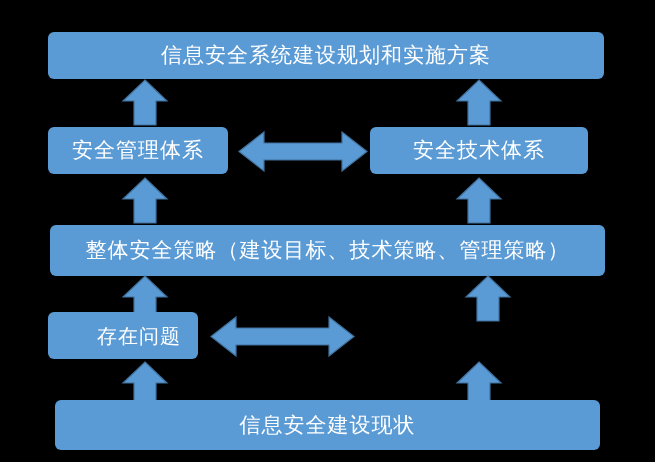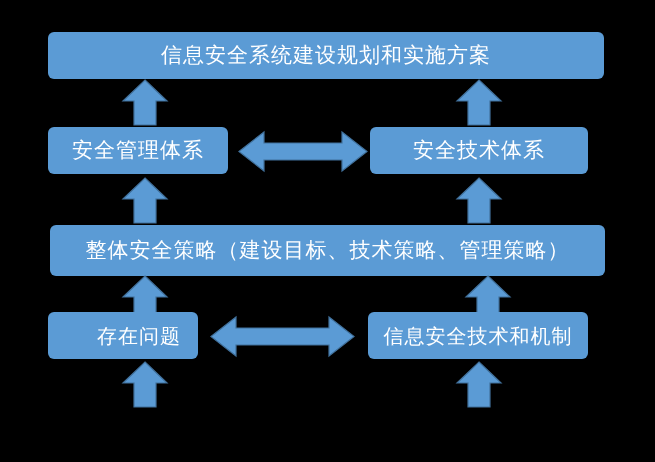--- a/index.html
+++ b/index.html
@@ -99,27 +99,27 @@
   </div>
 
   <div class="box small" style="left:48px; top:312px; width:150px; height:47px;padding-left:32px;">存在问题</div>
 
   <div class="arrow-lr" style="left:210px; top:316px; width:145px; height:41px;">
     <svg viewBox="0 0 145 41" preserveAspectRatio="none">
       <polygon class="arrow-shape" points="1,20.5 26,1 26,12 119,12 119,1 144,20.5 119,40 119,29 26,29 26,40"></polygon>
     </svg>
   </div>
 
-  <div class="box small" style="left:368px; top:312px; width:220px; height:47px;">信息安全技术和机制</div>
 
   <div class="arrow-up" style="left:122px; top:361px; width:46px; height:47px;">
     <svg viewBox="0 0 46 47" preserveAspectRatio="none">
       <polygon class="arrow-shape" points="23,1 45,22 34,22 34,46 12,46 12,22 1,22"></polygon>
     </svg>
   </div>
   <div class="arrow-up" style="left:456px; top:361px; width:46px; height:47px;">
     <svg viewBox="0 0 46 47" preserveAspectRatio="none">
       <polygon class="arrow-shape" points="23,1 45,22 34,22 34,46 12,46 12,22 1,22"></polygon>
     </svg>
   </div>
 
+  <div class="box" style="left:55px; top:400px; width:545px; height:50px;">信息安全建设现状</div>
 
 </div>
 
 </body></html>

